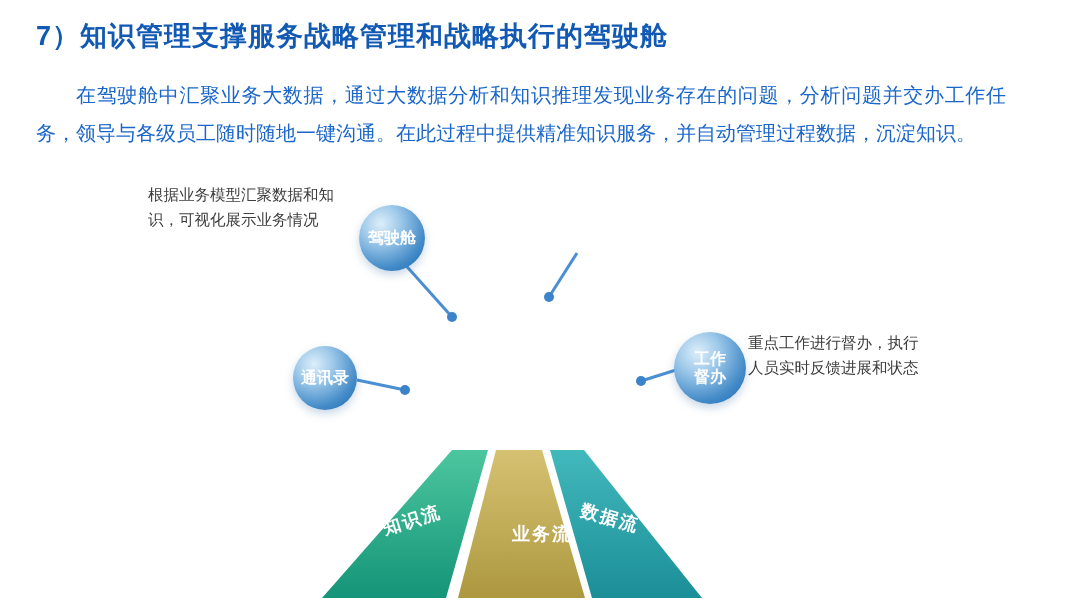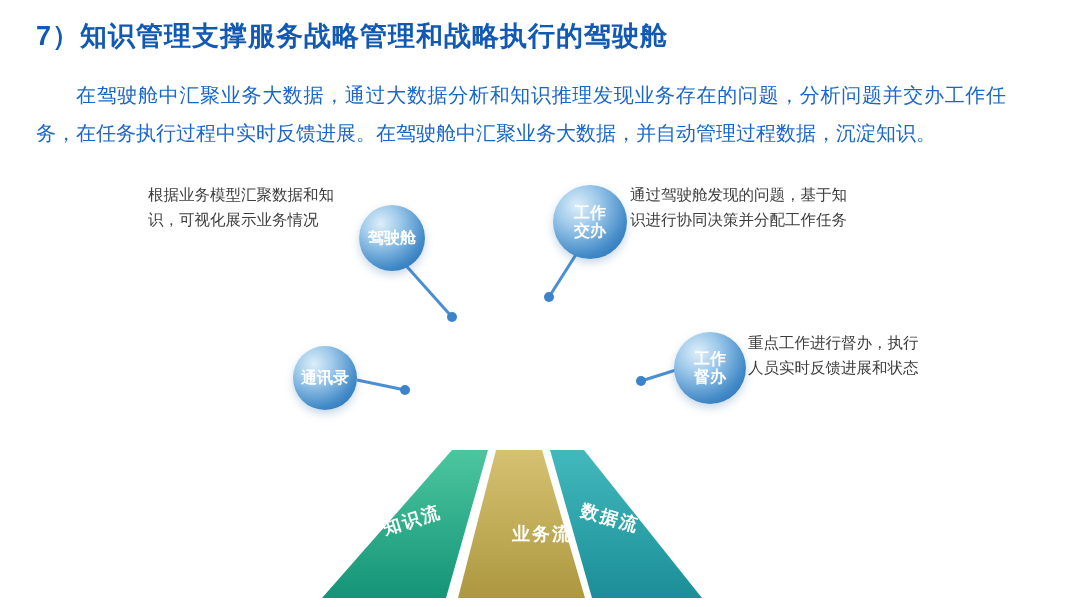--- a/index.html
+++ b/index.html
@@ -67,21 +67,21 @@
     font-family:"Liberation Serif",serif;font-size:16px;color:#adadad;
   }
 </style>
 </head>
 <body>
 
 <div class="slide">
 
   <h1 class="title">7）知识管理支撑服务战略管理和战略执行的驾驶舱</h1>
 
-  <p class="intro">在驾驶舱中汇聚业务大数据，通过大数据分析和知识推理发现业务存在的问题，分析问题并交办工作任务，在任务执行过程中实时反馈进展。在驾驶舱中汇聚业务大数据，并自动管理过程数据，沉淀知识。</p>
+  <p class="intro">在驾驶舱中汇聚业务大数据，通过大数据分析和知识推理发现业务存在的问题，分析问题并交办工作任务，领导与各级员工随时随地一键沟通。在此过程中提供精准知识服务，并自动管理过程数据，沉淀知识。</p>
 
   <svg class="layer" viewBox="0 0 1080 607" aria-hidden="true">
     <defs>
       <linearGradient id="gradGreen" x1="0" y1="0" x2="0" y2="1">
         <stop offset="0" stop-color="#4cc69e"></stop>
           <stop offset="1" stop-color="#149478"></stop>
       </linearGradient>
       <linearGradient id="gradKhaki" x1="0" y1="0" x2="0" y2="1">
         <stop offset="0" stop-color="#d6c172"></stop>
           <stop offset="1" stop-color="#ad9840"></stop>
@@ -104,28 +104,24 @@
     </g>
     <g fill="#3c83c9">
       <circle cx="452" cy="317" r="5"></circle>
       <circle cx="549" cy="297" r="5"></circle>
       <circle cx="405" cy="390" r="5"></circle>
       <circle cx="641" cy="381" r="5"></circle>
     </g>
   </svg>
 
   <div class="note note-1">根据业务模型汇聚数据和知识，可视化展示业务情况</div>
-  <div class="note note-2">通过驾驶舱发现的问题，基于知识进行协同决策并分配工作任务</div>
   <div class="note note-4">重点工作进行督办，执行人员实时反馈进展和状态</div>
 
   <div class="sphere sphere-1">
     <span>驾驶舱</span>
-  </div>
-  <div class="sphere sphere-2">
-    <span class="wrap2">工作交办</span>
   </div>
   <div class="sphere sphere-3">
     <span>通讯录</span>
   </div>
   <div class="sphere sphere-4">
     <span class="wrap2">工作督办</span>
   </div>
 
 
   <div class="flow-label flow-1">知识流</div>

